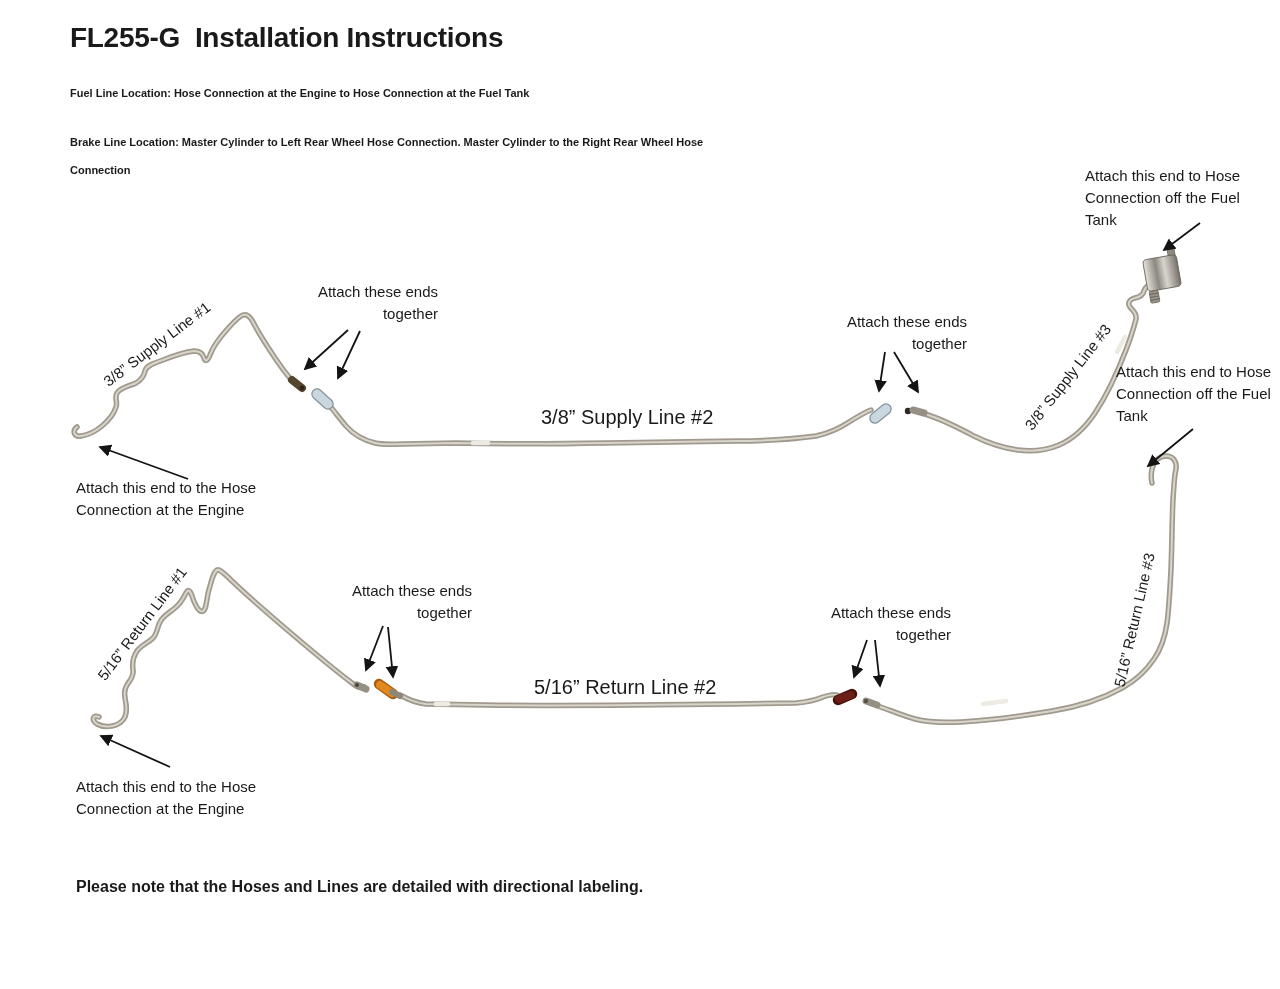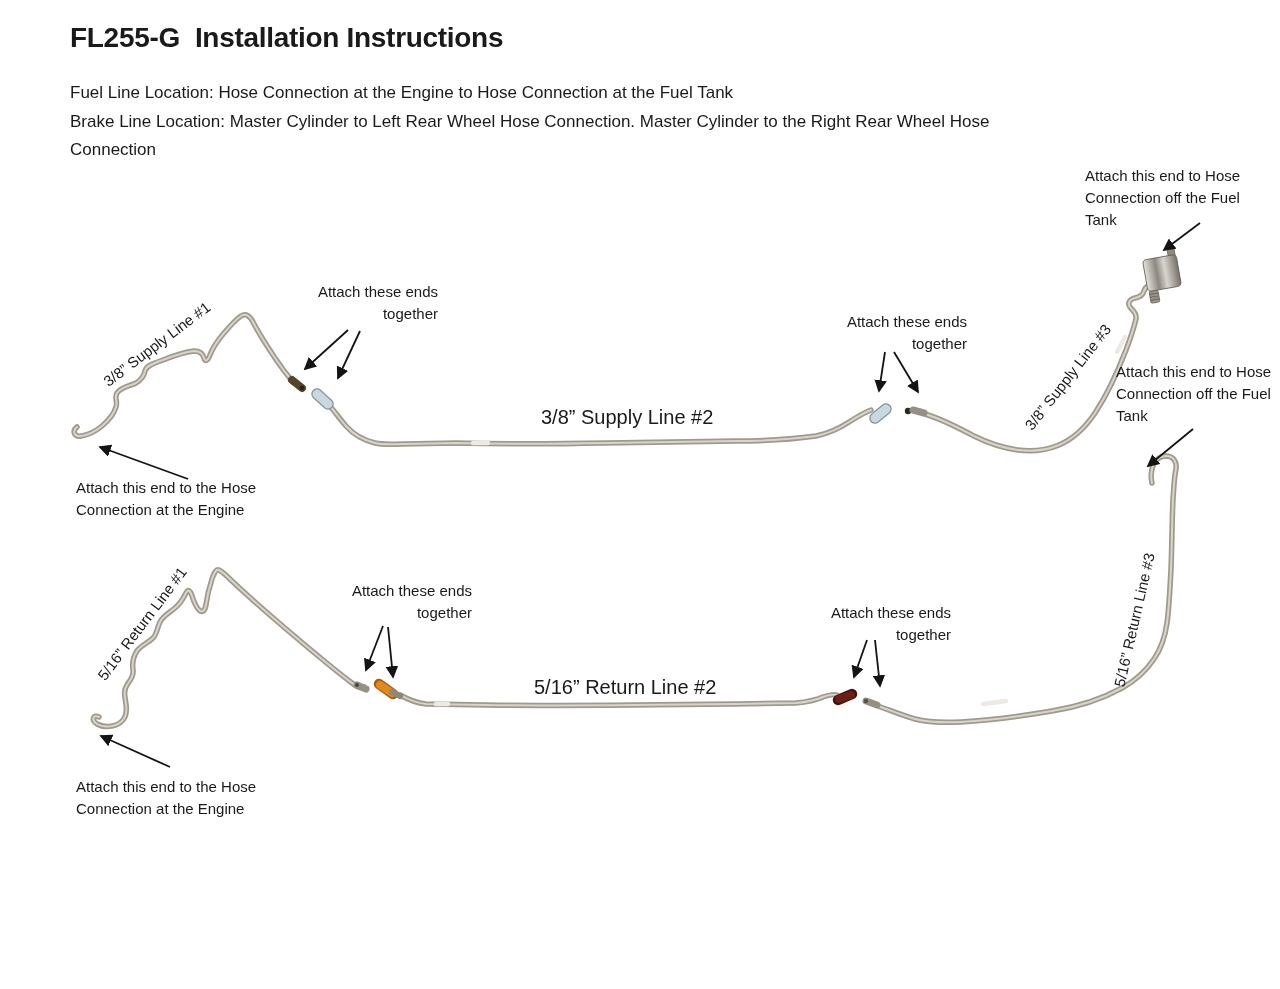--- a/index.html
+++ b/index.html
@@ -2,39 +2,39 @@
 <html><head>
 <meta charset="utf-8">
 <style>
   html,body{margin:0;padding:0;background:#ffffff;}
   .page{
     position:relative;width:1280px;height:989px;background:#ffffff;overflow:hidden;
     font-family:"Liberation Sans",sans-serif;color:#1a1a1a;margin-left:36px;
   }
   .abs{position:absolute;}
   .title{font-size:28px;font-weight:bold;white-space:pre;letter-spacing:-0.3px;}
-  .h2{font-size:17px;font-weight:normal;white-space:pre-line;line-height:28px;}
+  .h2{font-size:11px;font-weight:bold;white-space:pre-line;line-height:28px;}
   .lbl{font-size:15px;line-height:22px;white-space:pre-line;}
   .lbl.center{text-align:right;}
   .linelbl{font-size:20px;white-space:pre;}
   .rot{transform-origin:0 100%;}
   .foot{font-size:16px;font-weight:bold;white-space:pre;}
   svg{position:absolute;left:0;top:0;}
   .tube-base use{fill:none;stroke-width:5.5;stroke-linecap:round;stroke-linejoin:round;}
   .tube-hi use{fill:none;stroke-width:2;stroke-linecap:round;stroke-linejoin:round;}
   .arrows line{stroke-width:1.8;}
 </style>
 </head>
 <body>
 
 <div class="page">
 
   <div class="abs title" style="left:34px;top:22px;">FL255-G  Installation Instructions</div>
   <div class="abs h2" style="left:34px;top:79px;">Fuel Line Location: Hose Connection at the Engine to Hose Connection at the Fuel Tank</div>
-  <div class="abs h2" style="left:34px;top:108px;">Brake Line Location: Master Cylinder to Left Rear Wheel Hose Connection. Master Cylinder to the Right Rear Wheel Hose
+  <div class="abs h2" style="left:34px;top:128px;">Brake Line Location: Master Cylinder to Left Rear Wheel Hose Connection. Master Cylinder to the Right Rear Wheel Hose
 Connection</div>
 
   <svg width="1280" height="989" viewBox="0 0 1280 989">
     <defs>
       <path id="tp-s1" d="M 41 427 C 36 431 38 437 45 436 C 52 435 60 431 66 426 C 73 420 78 414 80 407 C 82 401 78 398 81 393 C 85 387 94 386 100 383 C 105 380 108 376 109 371 C 110 366 118 363 127 360 C 137 356 149 352 158 351 C 164 351 167 354 168 358 C 169 362 172 361 174 355 C 177 347 182 340 188 333 C 194 326 200 319 205 316 C 210 313 214 316 217 322 C 223 334 231 346 239 358 C 245 367 251 375 257 382"></path>
       <path id="tp-s2" d="M 293 405 C 299 412 304 419 310 426 C 317 434 327 440 339 443 C 347 445 357 444 367 444 L 420 443 C 460 444 520 444 570 443 L 700 441 C 728 441 758 439 780 436 C 794 433 804 428 813 422 C 821 417 829 412 835 410"></path>
       <path id="tp-s3" d="M 889 414 C 906 419 921 427 938 436 C 952 443 967 448 982 450 C 997 452 1011 450 1023 445 C 1037 439 1049 428 1059 413 C 1071 395 1082 371 1090 350 C 1095 337 1098 327 1100 319 C 1101 313 1097 311 1094 307 C 1091 303 1094 299 1099 298 C 1104 297 1107 295 1108 291 C 1109 288 1110 287 1112 286"></path>
       <path id="tp-r1" d="M 63 717 C 57 714 55 720 61 724 C 68 728 79 727 85 722 C 90 718 91 711 90 704 C 89 697 87 691 91 685 C 94 680 98 677 97 670 C 96 663 97 657 101 651 C 105 645 112 643 117 638 C 121 634 121 628 124 622 C 127 616 133 613 139 608 C 144 604 147 599 150 593 C 152 589 154 590 156 596 C 158 602 160 607 163 610 C 166 613 169 611 170 605 C 171 597 173 588 176 579 C 178 573 180 569 183 570 C 187 572 191 576 196 581 C 216 600 236 617 256 634 C 276 651 296 668 316 683 C 321 687 325 689 328 687"></path>
       <path id="tp-r2" d="M 364 695 C 373 700 380 703 390 704 L 450 705 C 520 706 620 705 700 704 L 760 703 C 771 702 780 700 787 697 C 793 695 798 694 801 695"></path>
       <path id="tp-r3" d="M 842 706 C 856 711 868 716 879 719 C 891 722 906 723 925 722 C 956 720 986 716 1016 711 C 1041 707 1066 699 1086 688 C 1099 681 1110 671 1118 659 C 1125 649 1129 637 1131 623 C 1133 609 1134 589 1135 569 C 1136 544 1136 519 1137 499 C 1138 487 1138 477 1140 469 C 1141 461 1137 456 1130 456 C 1123 456 1118 461 1116 469 C 1115 474 1115 479 1116 483"></path>
@@ -149,14 +149,15 @@
   <div class="abs lbl" style="left:40px;top:776px;">Attach this end to the Hose
 Connection at the Engine</div>
 
   <div class="abs lbl" style="left:1049px;top:165px;">Attach this end to Hose
 Connection off the Fuel
 Tank</div>
   <div class="abs lbl" style="left:1080px;top:361px;">Attach this end to Hose
 Connection off the Fuel
 Tank</div>
 
+  <div class="abs foot" style="left:40px;top:878px;">Please note that the Hoses and Lines are detailed with directional labeling.</div>
 
 </div>
 
 </body></html>

